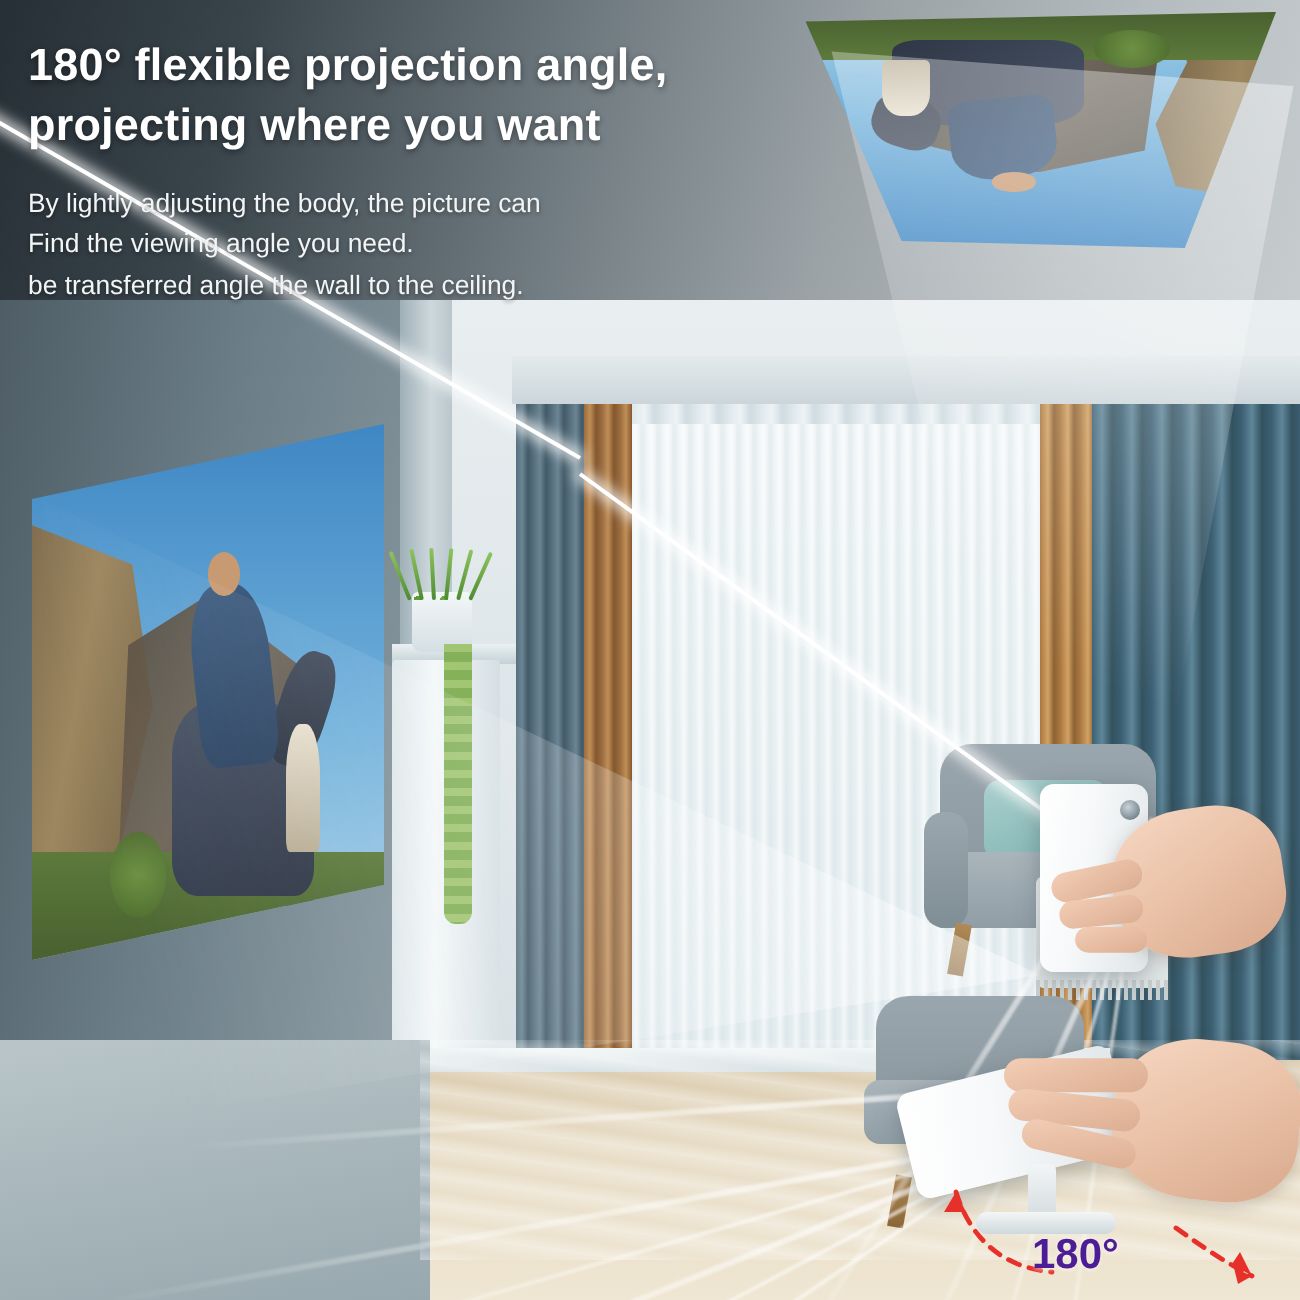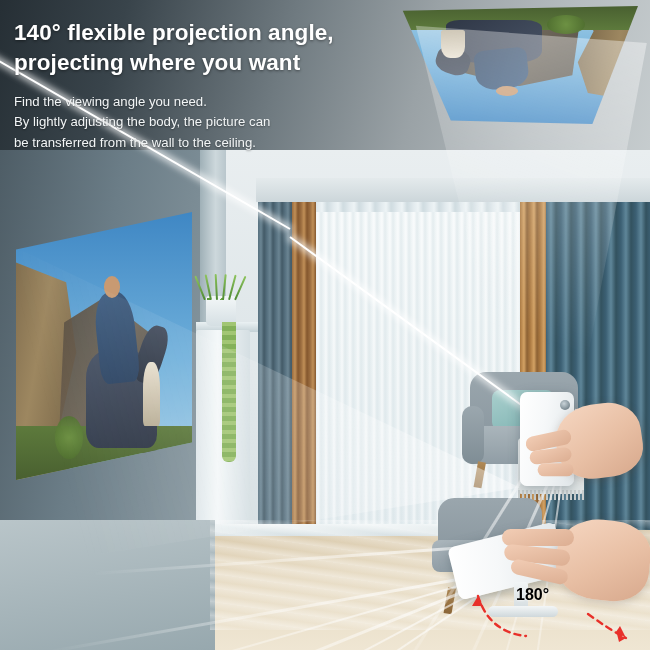--- a/index.html
+++ b/index.html
@@ -358,22 +358,22 @@
     letter-spacing:-.5px;
     -webkit-text-stroke:6px #0a0a0a;
     paint-order:stroke fill;
     text-shadow:
       3px 3px 0 rgba(0,0,0,.55),
       0 0 2px rgba(0,0,0,.9);
   }
 
   
   .deg-label{
-    position:absolute;left:516px;top:586px;z-index:46;
-    color:#000000;font-weight:bold;font-size:16px;
+    position:absolute;left:516px;top:616px;z-index:46;
+    color:#4c1d95;font-weight:bold;font-size:21px;
     text-shadow:0 1px 2px rgba(255,255,255,.55);
   }
   .arc-svg{position:absolute;left:470px;top:578px;width:180px;height:66px;z-index:44;}
 </style>
 </head>
 <body>
 
 <div class="stage">
 
   <div class="room">
@@ -504,22 +504,22 @@
   <svg class="arc-svg" viewBox="0 0 180 66">
     <path d="M8 18 C 16 44, 34 56, 56 58" fill="none" stroke="#e8302a" stroke-width="2.4" stroke-dasharray="6 5" stroke-linecap="round"></path>
     <path d="M118 36 C 132 46, 144 54, 156 60" fill="none" stroke="#e8302a" stroke-width="2.4" stroke-dasharray="6 5" stroke-linecap="round"></path>
     <polygon points="156,60 146,54 150,48" fill="#e8302a"></polygon>
     <polygon points="156,60 149,64 147,56" fill="#e8302a"></polygon>
     <polygon points="8,18 2,28 13,28" fill="#e8302a"></polygon>
   </svg>
   <div class="deg-label">180°</div>
 
   <div class="header">
-    <h1 class="headline">140° flexible projection angle, projecting where you want</h1>
+    <h1 class="headline">180° flexible projection angle, projecting where you want</h1>
     <div class="subtext">
+      <div>By lightly adjusting the body, the picture can</div>
       <div>Find the viewing angle you need.</div>
-      <div>By lightly adjusting the body, the picture can</div>
-      <div>be transferred from the wall to the ceiling.</div>
+      <div>be transferred angle the wall to the ceiling.</div>
     </div>
   </div>
 
 
 </div>
 
 </body></html>

